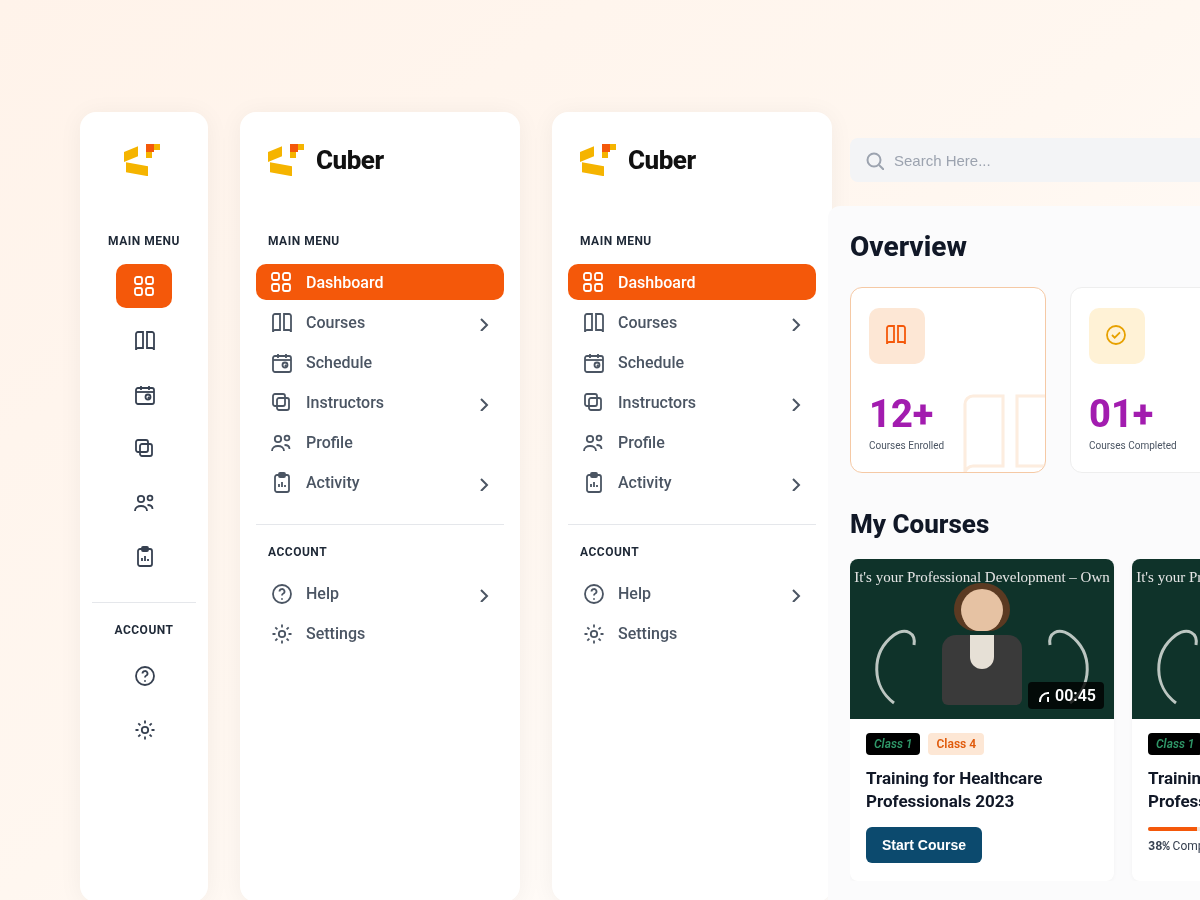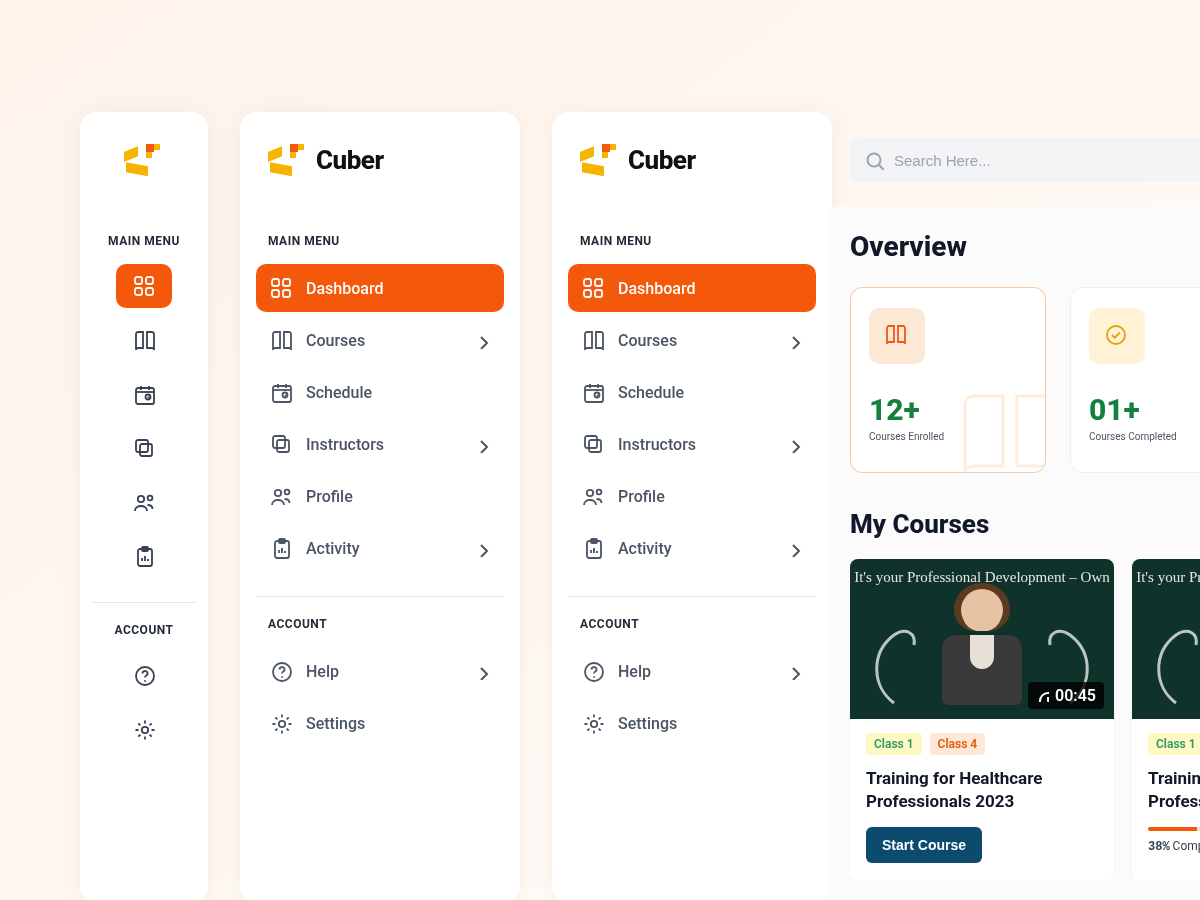--- a/index.html
+++ b/index.html
@@ -38,21 +38,21 @@
   font-weight: 700;
   letter-spacing: 0.5px;
   color: #1f2937;
   margin: 8px 0 16px 12px;
 }
 .section-label.center { text-align:center; margin-left:0; }
 
 .nav-list { display:flex; flex-direction:column; gap: 4px; }
 .nav-item {
   display:flex; align-items:center;
-  height: 48px;
+  height: 36px;
   padding: 0 14px;
   border-radius: 10px;
   color: #4b5563;
   font-size: 16px;
   font-weight: 500;
   cursor: pointer;
 }
 .nav-item .nav-icon { width:22px; height:22px; display:flex; align-items:center; justify-content:center; color:#4b5563; }
 .nav-item .nav-label { margin-left: 14px; flex:1; }
 .nav-item .chev { color:#4b5563; }
@@ -94,21 +94,21 @@
   border:1px solid #f5c9a5; border-radius:12px; background:#fff;
   padding: 20px 18px; position:relative; overflow:hidden;
 }
 .stat-card.alt { border-color: #eee; }
 .stat-ico {
   width:56px; height:56px; border-radius:10px; display:flex; align-items:center; justify-content:center;
   margin-bottom: 28px;
 }
 .stat-ico.orange { background:#fde7d5; color:#f4580a; }
 .stat-ico.yellow { background:#fff2d6; color:#e7a100; }
-.stat-val { font-size: 30px; font-weight:800; color:#15803d; }
+.stat-val { font-size: 38px; font-weight:800; color:#a21caf; }
 .stat-label { font-size: 10px; color:#4b5563; margin-top:4px; }
 .stat-bg-book {
   position:absolute; right:-20px; bottom:-8px; opacity:0.35;
 }
 
 .h-courses { font-size: 26px; font-weight:800; color:#111827; margin: 36px 0 20px; }
 
 .course-row { display:flex; gap: 18px; overflow:hidden; }
 .course-card {
   width: 264px; min-width:264px; background:#fff; border-radius:8px; overflow:hidden;
@@ -124,21 +124,21 @@
 }
 .duration-pill {
   position:absolute; bottom:10px; right:10px; background:rgba(0,0,0,0.8); color:#fff;
   font-size:16px; font-weight:600; border-radius:4px; padding:4px 8px; display:flex; align-items:center; gap:6px;
 }
 .course-body { padding: 14px 16px 18px; }
 .chips { display:flex; gap:8px; margin-bottom:12px; }
 .chip {
   font-size:12px; font-weight:600; padding:4px 8px; border-radius:4px;
 }
-.chip.green { background:#fef9c3; color:#2f9768; }
+.chip.green { background:#000000; color:#2f9768;font-style:italic; }
 .chip.orange { background:#fde7d5; color:#e05a0b; }
 .course-title { font-size:17px; font-weight:700; color:#111827; line-height:1.35; margin-bottom:14px; }
 .start-btn {
   background:#0c4a6e; color:#fff; font-size:14px; font-weight:700;
   border:none; border-radius:6px; padding:10px 16px; cursor:pointer;
 }
 .progress-wrap { margin-top:6px; }
 .progress-bar { width:130px; height:4px; background:#f1e3d8; border-radius:999px; overflow:hidden; }
 .progress-fill { height:100%; background:#f4580a; width:38%; }
 .progress-text { font-size:12px; color:#374151; margin-top:8px; }

